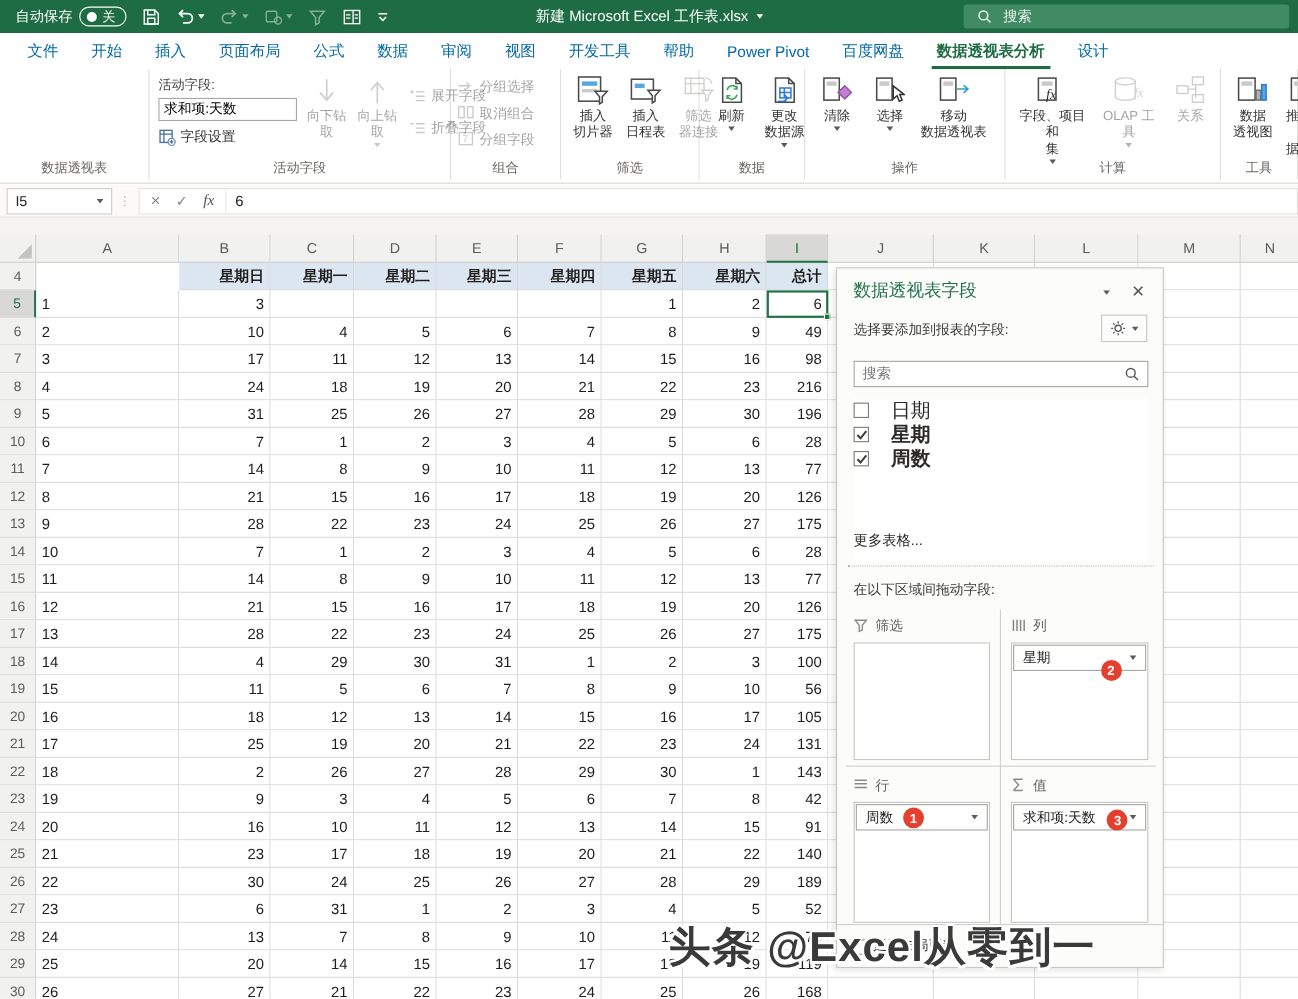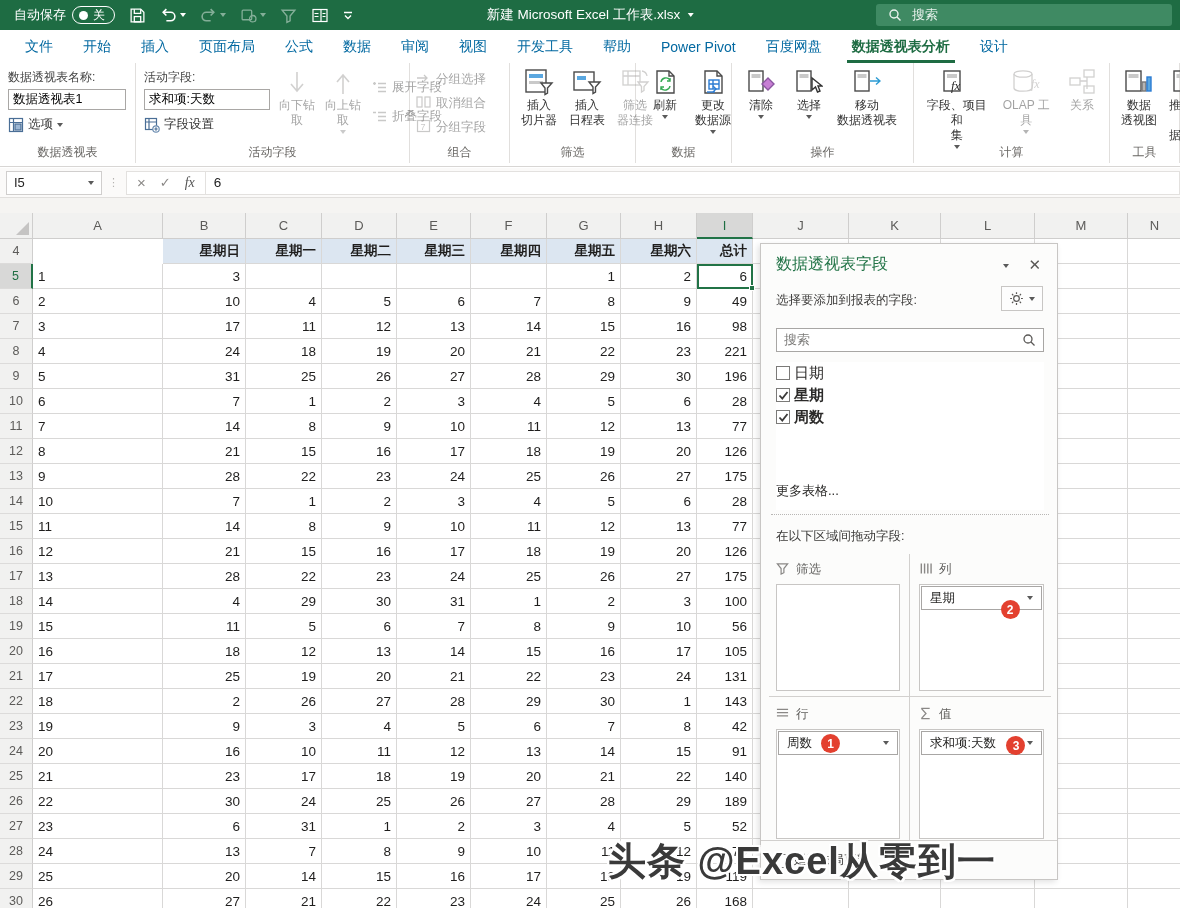--- a/index.html
+++ b/index.html
@@ -71,21 +71,21 @@
   
   .panel { position:absolute; left:760px; top:243px; width:298px; height:637px; background:#fcfcfb; border:1px solid #c8c6c4; box-shadow:-2px 2px 6px rgba(0,0,0,.12); z-index:10; font-size:13px; }
   .p-title { position:absolute; left:15px; top:10px; font-size:16px; color:#217346;font-family:Liberation Mono, monospace; }
   .p-title-caret { position:absolute; right:48px; top:20px; }
   .p-close { position:absolute; right:16px; top:12px; font-size:15px; color:#5a5856; cursor:pointer; }
   .p-sub { position:absolute; left:15px; top:48px; font-size:12.5px; color:#3b3a39; }
   .p-gear { position:absolute; right:14px; top:42px; width:42px; height:25px; border:1px solid #c8c6c4; background:#fdfdfd; display:flex; align-items:center; justify-content:center; gap:5px; cursor:pointer; }
   .p-search { position:absolute; left:15px; top:84px; width:268px; height:24px; border:1px solid #a8a6a4; background:#fff; display:flex; align-items:center; padding:0 7px; color:#7a7977; font-size:13px; }
   .p-search svg { margin-left:auto; }
   .p-list { position:absolute; left:15px; top:118px; width:268px; height:148px; background:#fff; }
-  .p-item { display:flex; align-items:center; gap:4px; height:22px; color:#2b2a29; font-size:15px; cursor:pointer; }
+  .p-item { display:flex; align-items:center; gap:20px; height:22px; color:#2b2a29; font-size:18px; cursor:pointer; }
   .cb { width:14px; height:14px; border:1px solid #7b7a78; background:#fff; display:flex; align-items:center; justify-content:center; flex:none; }
   .p-more { position:absolute; left:15px; top:238px; color:#2b2a29; font-size:13px; cursor:pointer; }
   .p-dotline { position:absolute; left:10px; top:270px; width:278px; border-top:1px dotted #b8b6b4; }
   .p-drag { position:absolute; left:15px; top:284px; font-size:12.5px; color:#3b3a39; }
   .p-vdiv { position:absolute; left:148px; top:310px; height:290px; border-left:1px solid #d2d0ce; }
   .p-hdiv { position:absolute; left:8px; top:452px; width:282px; border-top:1px solid #d2d0ce; }
   .area-head { position:absolute; display:flex; align-items:center; gap:7px; color:#5f5e5c; font-size:12.5px; }
   .area-box { position:absolute; background:#fff; border:1px solid #c8c6c4; }
   .chip { position:relative; margin:1px; height:24px; border:1px solid #a8a6a4; background:#fff; display:flex; align-items:center; padding:0 8px; font-size:12.5px; color:#252423; cursor:pointer; }
   .chip .caret-g { margin-left:auto; }
@@ -180,33 +180,20 @@
     <div class="tab">帮助</div>
     <div class="tab">Power Pivot</div>
     <div class="tab">百度网盘</div>
     <div class="tab active">数据透视表分析</div>
     <div class="tab">设计</div>
   </div>
 
 <div class="ribbon">
 
   <div class="rgroup" style="left:0;width:136px;">
-    <div style="padding:6px 8px 0 8px;">
-      <div class="rlabel">数据透视表名称:</div>
-      <input class="rinput" value="数据透视表1" style="">
-      <div class="sbtn">
-        <svg width="16" height="16" viewBox="0 0 16 16" fill="none" stroke="#4a6e96" stroke-width="1.2">
-            <rect x="1.5" y="1.5" width="13" height="13"></rect>
-            <path d="M1.5 5.5h13M5.5 1.5v13"></path>
-            <rect x="7" y="7" width="6" height="6" fill="#9db7d4"></rect>
-          </svg>
-        <span>选项</span>
-        <span class="caret-g"></span>
-      </div>
-    </div>
     <div class="rgroup-name">数据透视表</div>
   </div>
 
   <div class="rgroup" style="left:136px;width:274px;">
     <div style="display:flex;">
       <div style="padding:6px 4px 0 8px;">
         <div class="rlabel">活动字段:</div>
         <input class="rinput" style="width: 126px;" value="求和项:天数">
         <div class="sbtn">
           <svg width="16" height="16" viewBox="0 0 16 16" fill="none" stroke="#4a6e96" stroke-width="1.2">
@@ -583,21 +570,21 @@
     <div class="grow">
       <div class="rh">8</div>
       <div class="cell left" style="width: 130px;">4</div>
       <div class="cell" style="width: 83px;">24</div>
       <div class="cell" style="width: 76px;">18</div>
       <div class="cell" style="width: 75px;">19</div>
       <div class="cell" style="width: 74px;">20</div>
       <div class="cell" style="width: 76px;">21</div>
       <div class="cell" style="width: 74px;">22</div>
       <div class="cell" style="width: 76px;">23</div>
-      <div class="cell" style="width: 56px;">221</div>
+      <div class="cell" style="width: 56px;">216</div>
       <div class="cell" style="width: 96px;"></div>
       <div class="cell" style="width: 92px;"></div>
       <div class="cell" style="width: 94px;"></div>
       <div class="cell" style="width: 93px;"></div>
       <div class="cell" style="width: 54px;"></div>
     </div>
     <div class="grow">
       <div class="rh">9</div>
       <div class="cell left" style="width: 130px;">5</div>
       <div class="cell" style="width: 83px;">31</div>

